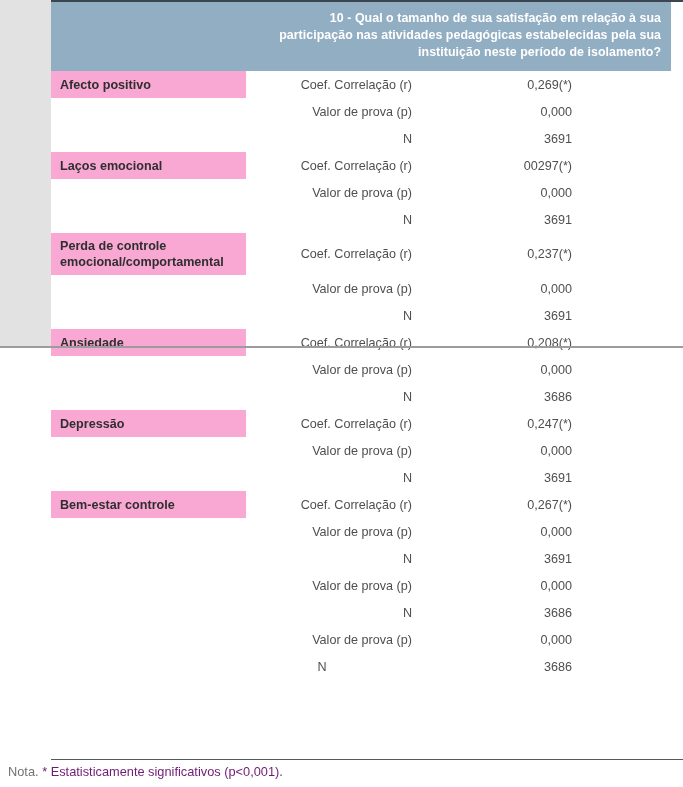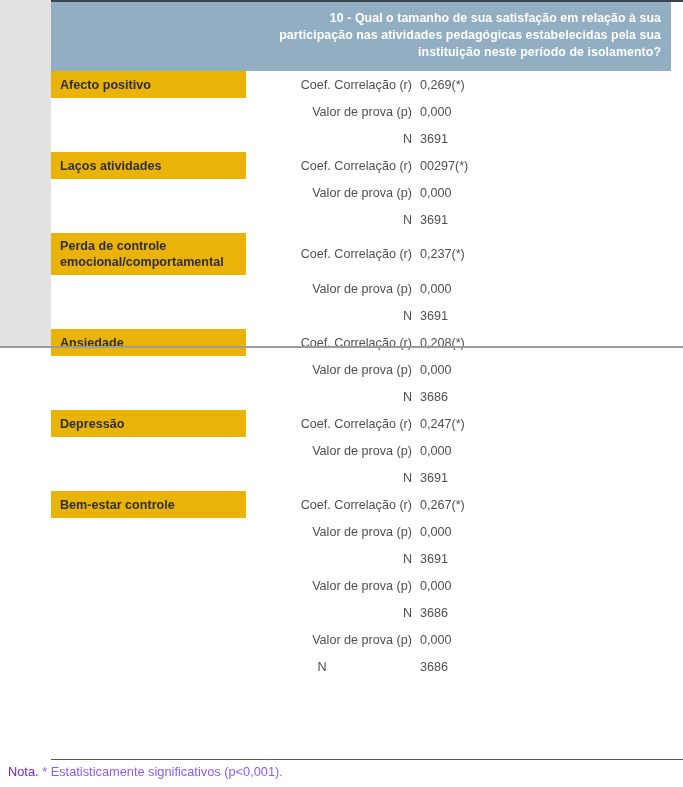--- a/index.html
+++ b/index.html
@@ -85,21 +85,21 @@
   }
 
   tbody td {
     font-size: 12.6px;
     color: #4a4a4a;
     padding: 0;
     vertical-align: middle;
   }
 
   td.label-cell {
-    background: #eab308;
+    background: #f9a8d4;
     color: #2f2f2f;
     font-weight: bold;
     font-size: 12.6px;
     padding: 5px 0 5px 9px;
     line-height: 16px;
     vertical-align: middle;
   }
   td.label-cell .light {
     font-weight: normal;
     color: #4a4a4a;
@@ -113,21 +113,21 @@
     padding: 5px 4px;
     color: #4f4f4f;
     font-size: 12.6px;
   }
   td.stat-cell.left-shift {
     
     text-align: center;
     padding-right: 22px;
   }
   td.value-cell {
-    text-align: left;
+    text-align: right;
     padding: 5px 4px;
     color: #4f4f4f;
     font-size: 12.6px;
   }
   td.pad-cell { background: transparent; }
 
   tr.row-h { height: 27px; }
   tr.row-tall { height: 33px; }
 
   
@@ -141,23 +141,23 @@
   }
   .note {
     position: absolute;
     left: 8px;
     top: 764px;
     font-size: 12.8px;
     color: #2b2b2b;
     white-space: nowrap;
   }
   .note .nota-label {
-    color: #6d28d9;
-  }
-  .note .nota-body { color: #8b5cf6; }
+    color: #737373;
+  }
+  .note .nota-body { color: #701a75; }
 </style>
 </head>
 <body>
 
 <div id="page">
 
   <div class="page-margin-left"></div>
   <div class="sheet-top-rule"></div>
 
   <div class="table-wrap">
@@ -189,21 +189,21 @@
           <td class="pad-cell"></td>
         </tr>
         <tr class="row-h">
           <td class="label-cell empty"></td>
           <td class="stat-cell">N</td>
           <td class="value-cell">3691</td>
           <td class="pad-cell"></td>
         </tr>
 
         <tr class="row-h">
-          <td class="label-cell"><span>Laços atividades</span><span class="light"></span></td>
+          <td class="label-cell"><span>Laços emocional</span><span class="light"></span></td>
           <td class="stat-cell">Coef. Correlação (r)</td>
           <td class="value-cell">00297(*)</td>
           <td class="pad-cell"></td>
         </tr>
         <tr class="row-h">
           <td class="label-cell empty"></td>
           <td class="stat-cell">Valor de prova (p)</td>
           <td class="value-cell">0,000</td>
           <td class="pad-cell"></td>
         </tr>

